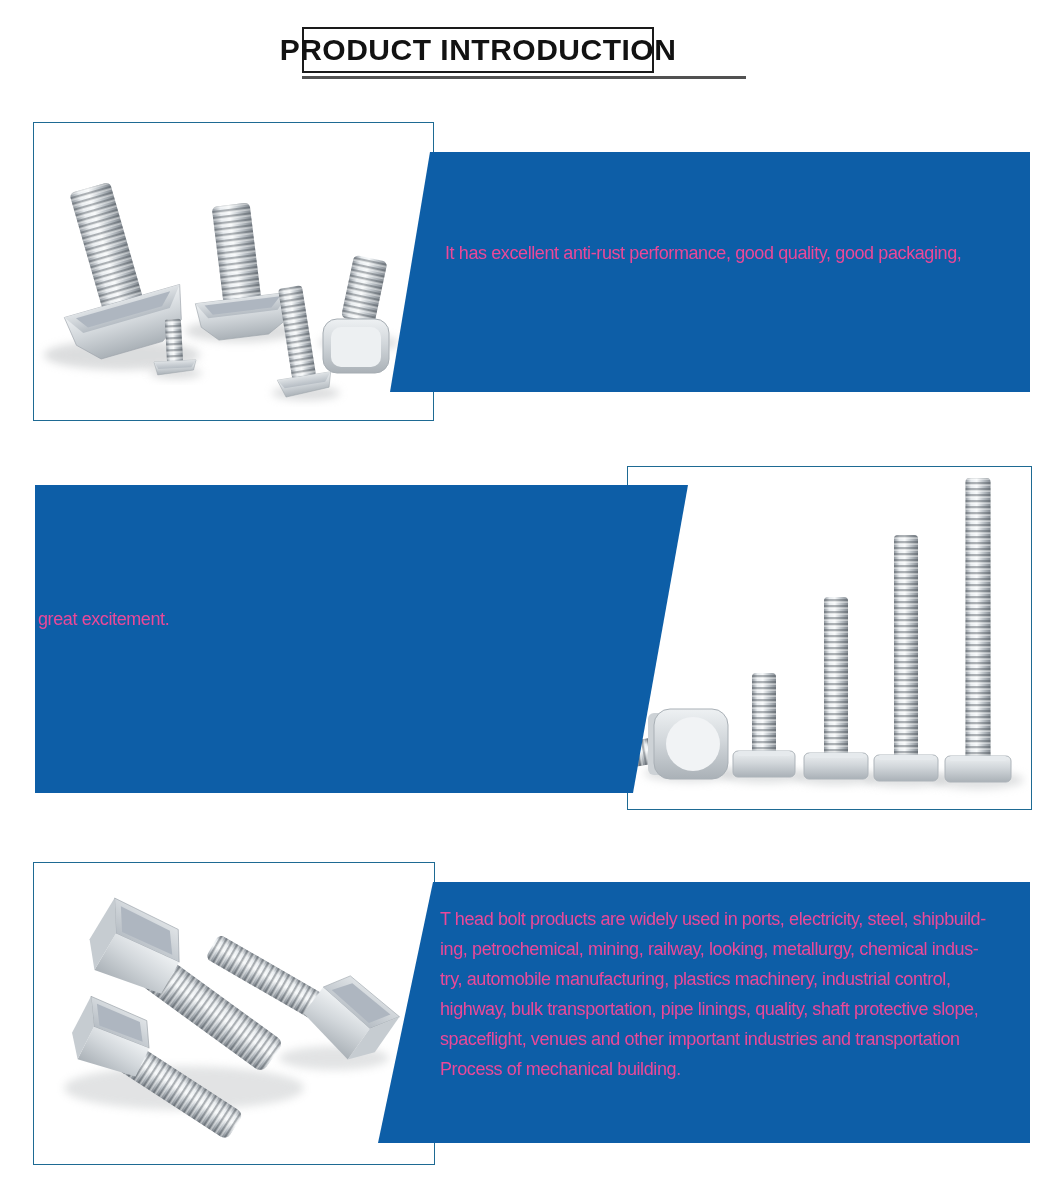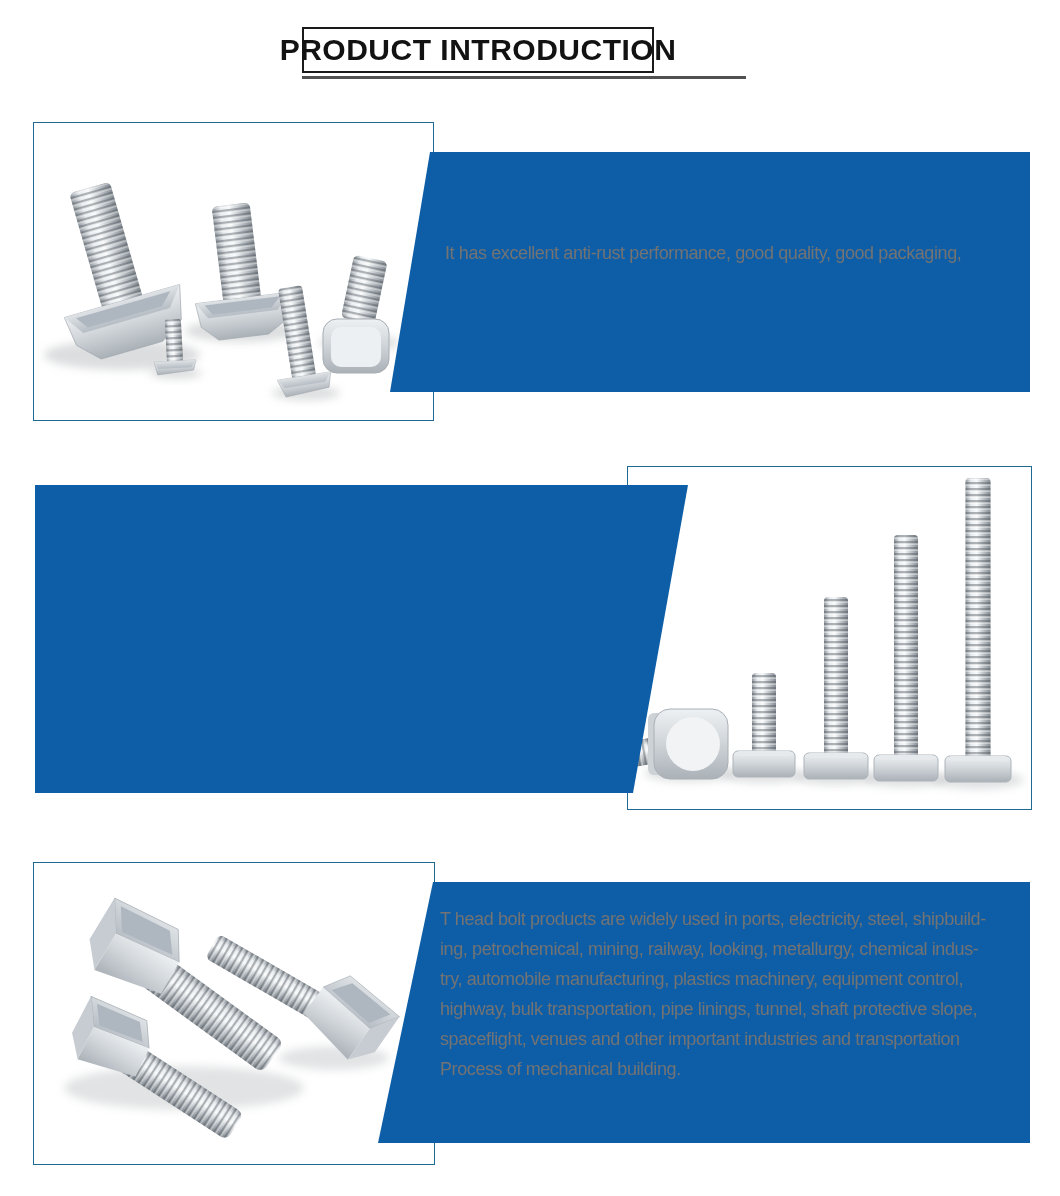--- a/index.html
+++ b/index.html
@@ -18,21 +18,21 @@
   .imgbox svg{display:block;}
   
   .panel{position:absolute;background:#0d5ea7;z-index:2;filter:drop-shadow(0 3px 2px rgba(0,0,0,0.45));}
   #panel1{left:388px;top:152px;width:642px;height:240px;
           clip-path:polygon(42px 0,642px 0,642px 240px,2px 240px);}
   #panel2{left:35px;top:485px;width:653px;height:308px;
           clip-path:polygon(0 0,653px 0,598px 308px,0 308px);}
   #panel3{left:376px;top:882px;width:654px;height:261px;
           clip-path:polygon(57px 0,654px 0,654px 261px,2px 261px);}
   
-  .ptext{position:absolute;z-index:3;color:#737373;font-size:18px;line-height:30px;
+  .ptext{position:absolute;z-index:3;color:#ec4899;font-size:18px;line-height:30px;
          letter-spacing:-0.4px;font-weight:400;white-space:nowrap;}
   #text1{left:445px;top:238px;}
   #text2{left:38px;top:604px;}
   #text3{left:440px;top:904px;}
 </style>
 </head>
 <body>
 
 <div id="page">
 
@@ -126,20 +126,21 @@
     </svg>
   </figure>
 
   <div class="panel" id="panel1"></div>
   <div class="ptext" id="text1">
     <div>It has excellent anti-rust performance, good quality, good packaging,</div>
   </div>
 
   <div class="panel" id="panel2"></div>
   <div class="ptext" id="text2">
+    <div>great excitement.</div>
   </div>
 
   <figure class="imgbox" id="imgbox2" style="margin:0">
     <svg viewBox="0 0 401 340" width="401" height="340">
       <ellipse cx="62" cy="306" rx="46" ry="9" fill="#bfc2c4" opacity="0.5" filter="url(#blurS)"></ellipse>
       <ellipse cx="136" cy="308" rx="42" ry="8" fill="#bfc2c4" opacity="0.5" filter="url(#blurS)"></ellipse>
       <ellipse cx="208" cy="310" rx="42" ry="8" fill="#bfc2c4" opacity="0.5" filter="url(#blurS)"></ellipse>
       <ellipse cx="278" cy="312" rx="43" ry="8" fill="#bfc2c4" opacity="0.5" filter="url(#blurS)"></ellipse>
       <ellipse cx="350" cy="313" rx="46" ry="9" fill="#bfc2c4" opacity="0.5" filter="url(#blurS)"></ellipse>
       <g transform="translate(62,276)">
@@ -208,19 +209,19 @@
           <polygon points="44,-36 22,-8 18,34 40,12" fill="#c6ccd1"></polygon>
         </g>
       </g>
     </svg>
   </figure>
 
   <div class="panel" id="panel3"></div>
   <div class="ptext" id="text3">
     <div>T head bolt products are widely used in ports, electricity, steel, shipbuild-</div>
     <div>ing, petrochemical, mining, railway, looking, metallurgy, chemical indus-</div>
-    <div>try, automobile manufacturing, plastics machinery, equipment control,</div>
-    <div>highway, bulk transportation, pipe linings, tunnel, shaft protective slope,</div>
+    <div>try, automobile manufacturing, plastics machinery, industrial control,</div>
+    <div>highway, bulk transportation, pipe linings, quality, shaft protective slope,</div>
     <div>spaceflight, venues and other important industries and transportation</div>
     <div>Process of mechanical building.</div>
   </div>
 
 </div>
 
 </body></html>

